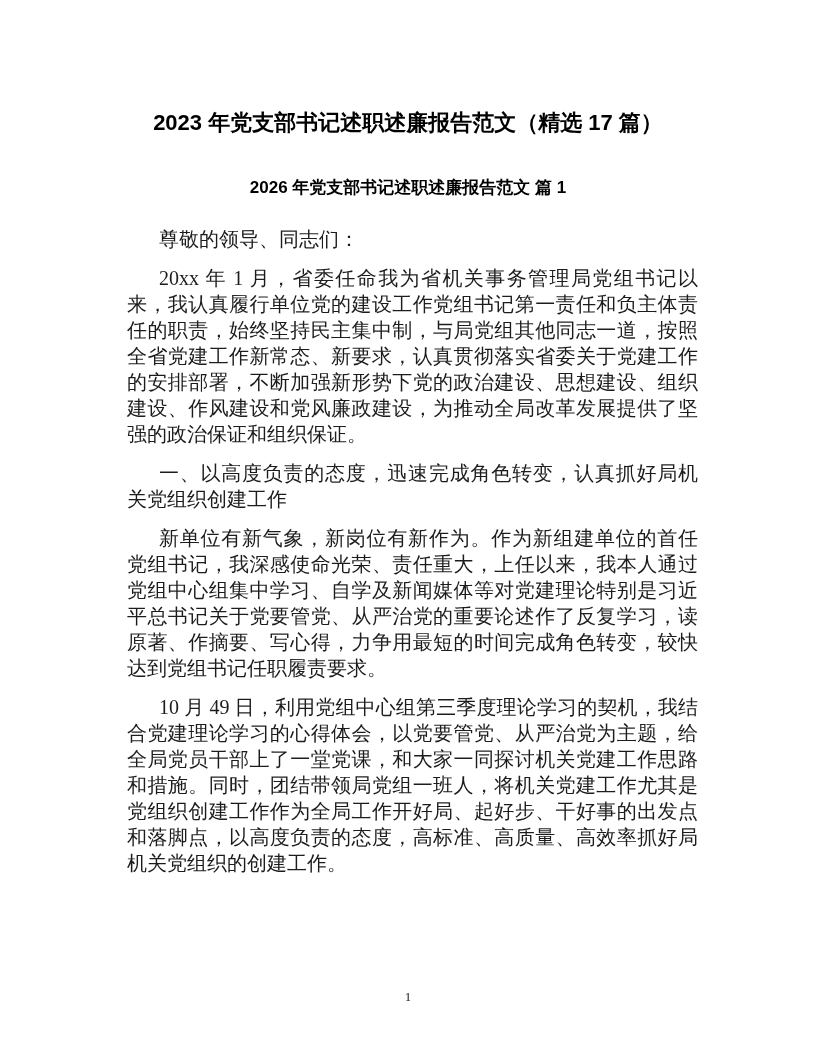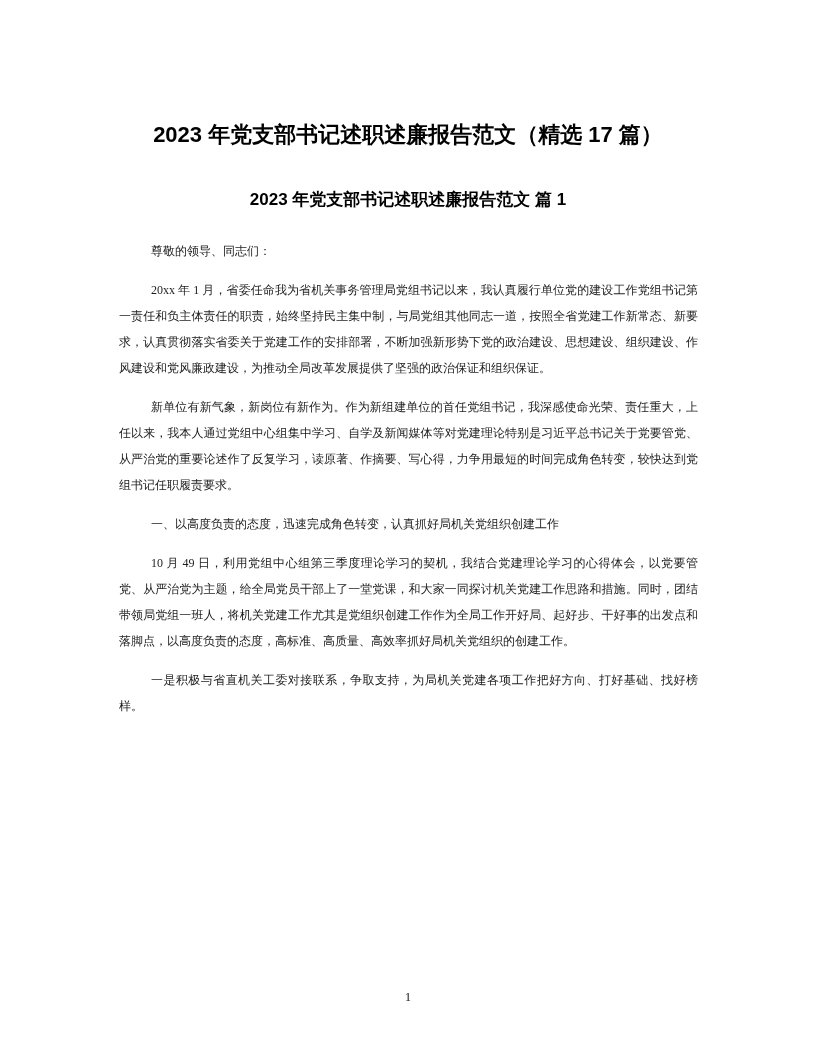--- a/index.html
+++ b/index.html
@@ -11,21 +11,21 @@
     position: relative;
     width: 816px;
     height: 1056px;
     background: #ffffff;
     overflow: hidden;
     box-sizing: border-box;
   }
   .content {
     position: absolute;
     left: 118px;
-    top: 120px;
+    top: 108px;
     width: 580px;
   }
   .doc-title {
     font-family: "Liberation Sans", "DejaVu Sans", sans-serif;
     font-weight: 700;
     font-size: 22px;
     line-height: 30px;
     color: #000000;
     text-align: center;
     margin: 0 0 38px 0;
@@ -34,26 +34,26 @@
     font-family: "Liberation Sans", "DejaVu Sans", sans-serif;
     font-weight: 700;
     font-size: 17px;
     line-height: 24px;
     color: #000000;
     text-align: center;
     margin: 0 0 26px 0;
   }
   .para {
     font-family: "Liberation Serif", "DejaVu Serif", serif;
-    font-size: 12px;
+    font-size: 20px;
     line-height: 26px;
     color: #1c1c1c;
     text-align: justify;
     text-indent: 32px;
-    margin: 0 0 13px 1px;
+    margin: 0 0 13px 9px;
     word-break: break-all;
   }
   .page-footer {
     position: absolute;
     left: 0;
     bottom: 50px;
     width: 100%;
     text-align: center;
     font-family: "Liberation Serif", "DejaVu Serif", serif;
     font-size: 13px;
@@ -62,30 +62,29 @@
   }
 </style>
 </head>
 <body>
 
 <div class="page">
   <div class="content">
 
     <h1 class="doc-title">2023 年党支部书记述职述廉报告范文（精选 17 篇）</h1>
 
-    <h2 class="section-title">2023 年党支部书记述职述廉报告范文 篇 1</h2>
+    <h2 class="section-title">2026 年党支部书记述职述廉报告范文 篇 1</h2>
 
     <p class="para">尊敬的领导、同志们：</p>
 
     <p class="para">20xx 年 1 月，省委任命我为省机关事务管理局党组书记以来，我认真履行单位党的建设工作党组书记第一责任和负主体责任的职责，始终坚持民主集中制，与局党组其他同志一道，按照全省党建工作新常态、新要求，认真贯彻落实省委关于党建工作的安排部署，不断加强新形势下党的政治建设、思想建设、组织建设、作风建设和党风廉政建设，为推动全局改革发展提供了坚强的政治保证和组织保证。</p>
 
+    <p class="para">一、以高度负责的态度，迅速完成角色转变，认真抓好局机关党组织创建工作</p>
+
     <p class="para">新单位有新气象，新岗位有新作为。作为新组建单位的首任党组书记，我深感使命光荣、责任重大，上任以来，我本人通过党组中心组集中学习、自学及新闻媒体等对党建理论特别是习近平总书记关于党要管党、从严治党的重要论述作了反复学习，读原著、作摘要、写心得，力争用最短的时间完成角色转变，较快达到党组书记任职履责要求。</p>
-
-    <p class="para">一、以高度负责的态度，迅速完成角色转变，认真抓好局机关党组织创建工作</p>
 
     <p class="para">10 月 49 日，利用党组中心组第三季度理论学习的契机，我结合党建理论学习的心得体会，以党要管党、从严治党为主题，给全局党员干部上了一堂党课，和大家一同探讨机关党建工作思路和措施。同时，团结带领局党组一班人，将机关党建工作尤其是党组织创建工作作为全局工作开好局、起好步、干好事的出发点和落脚点，以高度负责的态度，高标准、高质量、高效率抓好局机关党组织的创建工作。</p>
 
-    <p class="para">一是积极与省直机关工委对接联系，争取支持，为局机关党建各项工作把好方向、打好基础、找好榜样。</p>
 
   </div>
 
   <div class="page-footer">1</div>
 </div>
 
 </body></html>

